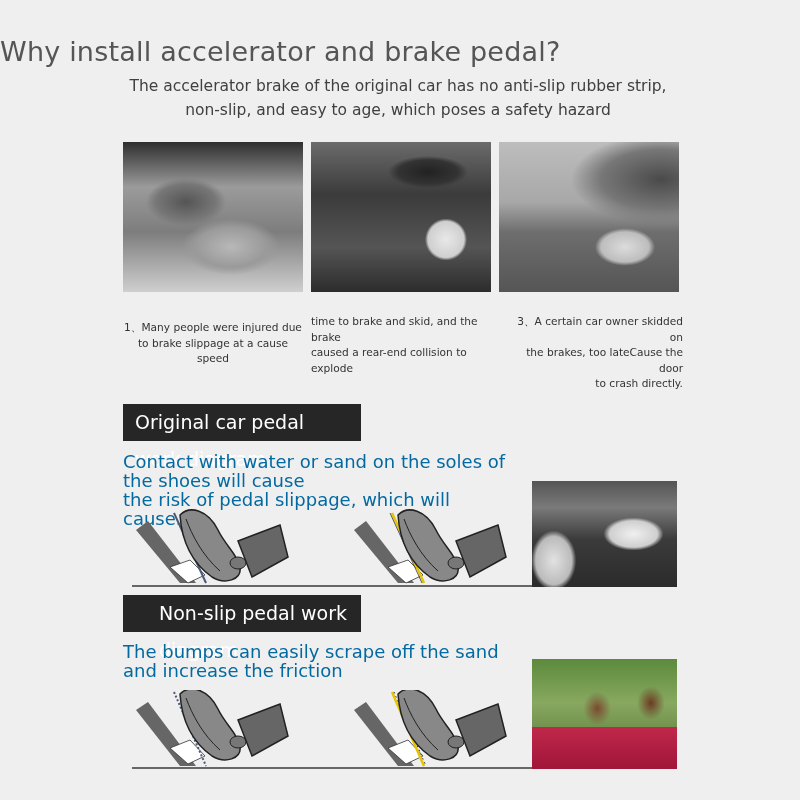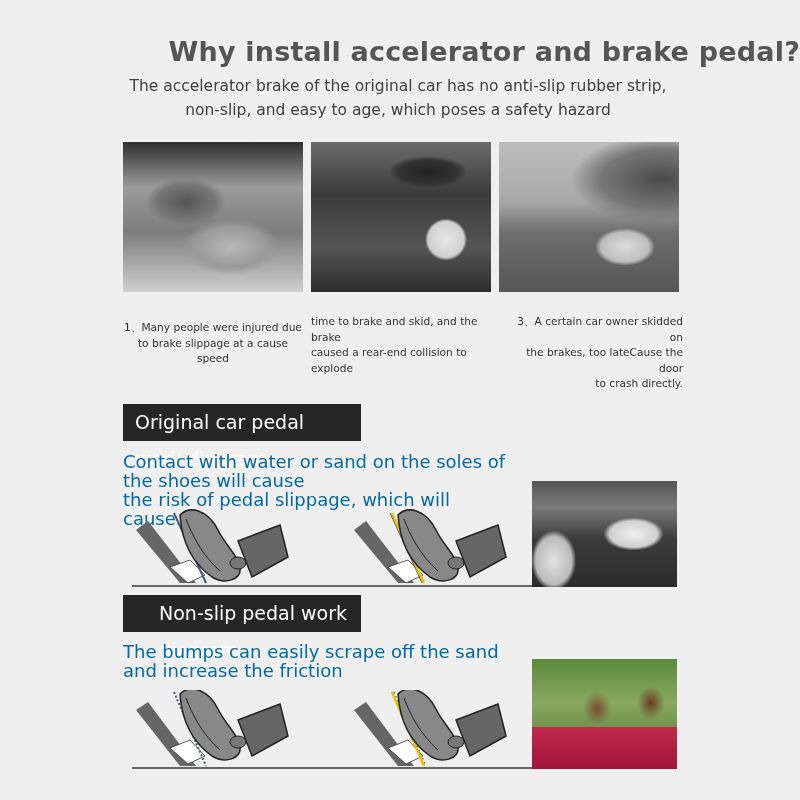--- a/index.html
+++ b/index.html
@@ -1,22 +1,22 @@
 <!DOCTYPE html>
 <html><head>
 <meta charset="utf-8">
 <style>
   html, body { margin:0; padding:0; }
   body {
     width:800px; height:800px; background:#efefef; position:relative; overflow:hidden;
     font-family:"DejaVu Sans","Liberation Sans",sans-serif; color:#333;
   }
   .title {
-    position:absolute; top:36px; left:0; width:800px; text-align:right;
-    font-family:"DejaVu Sans",sans-serif; font-weight:bold; font-size:27px; color:#555; letter-spacing:0.2px;
+    position:absolute; top:36px; left:0; width:800px; text-align:left;
+    font-family:"DejaVu Sans",sans-serif; font-weight:normal; font-size:27px; color:#555; letter-spacing:0.2px;
   }
   .subtitle {
     position:absolute; top:74px; left:0; width:796px; text-align:center;
     font-size:15.5px; line-height:24px; color:#404040;
   }
   .photo {
     position:absolute; overflow:hidden; background:#888;
   }
   .ph1 { left:123px; top:142px; width:180px; height:150px;
     background:

